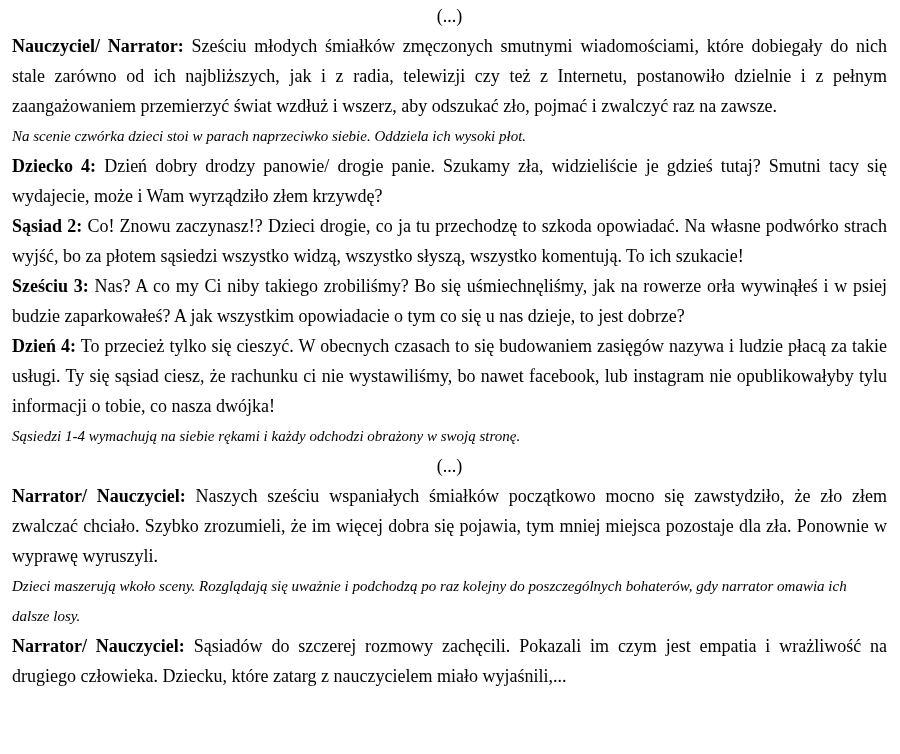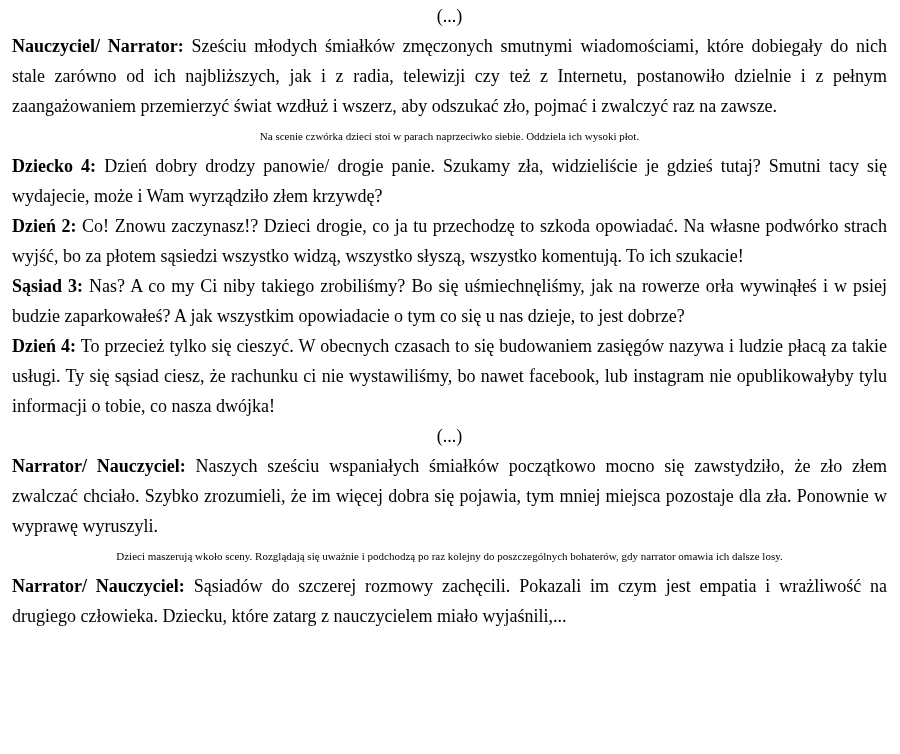--- a/index.html
+++ b/index.html
@@ -23,48 +23,49 @@
     margin: 0;
     padding: 0;
   }
   .para {
     text-align: justify;
   }
   .spk {
     font-weight: bold;
   }
   .stage {
-    text-align: center;
-    font-size: 11px;
+    font-style: italic;
+    font-size: 15px;
     line-height: 30px;
   }
   .center {
     text-align: center;
   }
 </style>
 </head>
 <body>
 
 <div class="page">
 
   <p class="center">(...)</p>
 
   <p class="para"><b class="spk">Nauczyciel/ Narrator:</b> <span>Sześciu młodych śmiałków zmęczonych smutnymi wiadomościami, które dobiegały do nich stale zarówno od ich najbliższych, jak i z radia, telewizji czy też z Internetu, postanowiło dzielnie i z pełnym zaangażowaniem przemierzyć świat wzdłuż  i wszerz, aby odszukać zło, pojmać i zwalczyć raz na zawsze.</span></p>
 
   <p class="stage">Na scenie czwórka dzieci stoi w parach naprzeciwko siebie. Oddziela ich wysoki płot.</p>
 
   <p class="para"><b class="spk">Dziecko 4:</b> <span>Dzień dobry drodzy panowie/ drogie panie. Szukamy zła, widzieliście je gdzieś tutaj? Smutni tacy się wydajecie, może i Wam wyrządziło złem krzywdę?</span></p>
 
 
-  <p class="para"><b class="spk">Dzień 2:</b> <span>Co! Znowu zaczynasz!? Dzieci drogie, co ja tu przechodzę to szkoda opowiadać. Na własne podwórko strach wyjść, bo za płotem sąsiedzi wszystko widzą, wszystko słyszą, wszystko komentują. To ich szukacie!</span></p>
+  <p class="para"><b class="spk">Sąsiad 2:</b> <span>Co! Znowu zaczynasz!? Dzieci drogie, co ja tu przechodzę to szkoda opowiadać. Na własne podwórko strach wyjść, bo za płotem sąsiedzi wszystko widzą, wszystko słyszą, wszystko komentują. To ich szukacie!</span></p>
 
-  <p class="para"><b class="spk">Sąsiad 3:</b> <span>Nas? A co my Ci niby takiego zrobiliśmy? Bo się uśmiechnęliśmy, jak na rowerze orła wywinąłeś i w psiej budzie zaparkowałeś? A jak wszystkim opowiadacie o tym co się u nas dzieje, to jest dobrze?</span></p>
+  <p class="para"><b class="spk">Sześciu 3:</b> <span>Nas? A co my Ci niby takiego zrobiliśmy? Bo się uśmiechnęliśmy, jak na rowerze orła wywinąłeś i w psiej budzie zaparkowałeś? A jak wszystkim opowiadacie o tym co się u nas dzieje, to jest dobrze?</span></p>
 
   <p class="para"><b class="spk">Dzień 4:</b> <span>To przecież tylko się cieszyć. W obecnych czasach to się budowaniem zasięgów nazywa i ludzie płacą za takie usługi. Ty się sąsiad ciesz, że rachunku ci nie wystawiliśmy, bo nawet facebook, lub instagram nie opublikowałyby tylu informacji o tobie, co nasza dwójka!</span></p>
 
+  <p class="stage">Sąsiedzi 1-4 wymachują na siebie rękami  i każdy odchodzi obrażony w swoją stronę.</p>
 
 
   <p class="center">(...)</p>
 
   <p class="para"><b class="spk">Narrator/ Nauczyciel:</b> <span>Naszych sześciu wspaniałych śmiałków początkowo mocno się zawstydziło, że zło złem zwalczać chciało. Szybko zrozumieli, że im więcej dobra się pojawia, tym mniej miejsca pozostaje dla zła. Ponownie w wyprawę wyruszyli.</span></p>
 
   <p class="stage">Dzieci maszerują wkoło sceny. Rozglądają się uważnie i podchodzą po raz kolejny do poszczególnych bohaterów, gdy narrator omawia ich dalsze losy.</p>
 
   <p class="para"><b class="spk">Narrator/ Nauczyciel:</b> <span>Sąsiadów do szczerej rozmowy zachęcili. Pokazali im czym jest empatia i wrażliwość na drugiego człowieka. Dziecku, które zatarg z nauczycielem miało wyjaśnili,...</span></p>
 

